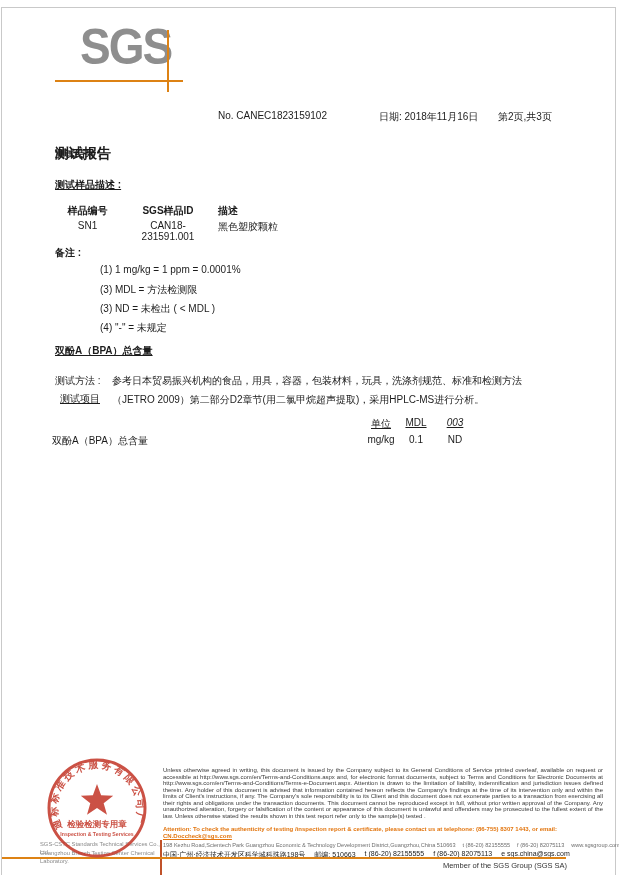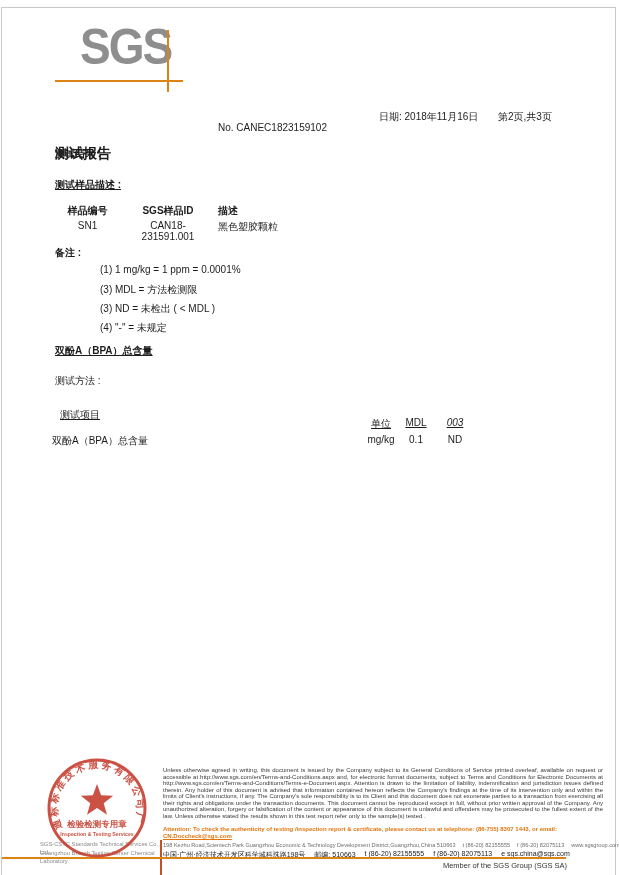--- a/index.html
+++ b/index.html
@@ -34,21 +34,21 @@
 <body>
 
 <div class="page">
   <div class="abs page-frame"></div>
 
   <div class="abs logo-text">SGS</div>
   <div class="abs accent-h" style="left:55px;top:80px;width:128px;"></div>
   <div class="abs accent-v" style="left:167px;top:30px;height:62px;"></div>
 
   <div class="abs doc-title">测试报告</div>
-  <div class="abs hdr" style="left:218px;top:122px;">No. CANEC1823159102</div>
+  <div class="abs hdr" style="left:218px;top:110px;">No. CANEC1823159102</div>
   <div class="abs hdr" style="left:379px;top:110px;">日期: 2018年11月16日</div>
   <div class="abs hdr" style="left:498px;top:110px;">第2页,共3页</div>
 
   <div class="abs label bold" style="left:55px;top:147px;">测试结果 :</div>
   <div class="abs label bold ul" style="left:55px;top:178px;">测试样品描述 :</div>
 
   <div class="abs cell bold tc" style="left:50px;top:204px;width:75px;">样品编号</div>
   <div class="abs cell bold tc" style="left:125px;top:204px;width:86px;">SGS样品ID</div>
   <div class="abs cell bold" style="left:218px;top:204px;">描述</div>
   <div class="abs cell tc" style="left:50px;top:220px;width:75px;">SN1</div>
@@ -56,22 +56,23 @@
   <div class="abs cell" style="left:218px;top:220px;">黑色塑胶颗粒</div>
 
   <div class="abs label bold" style="left:55px;top:246px;">备注 :</div>
   <div class="abs note" style="left:100px;top:264px;">(1) 1 mg/kg = 1 ppm = 0.0001%</div>
   <div class="abs note" style="left:100px;top:283px;">(3) MDL = 方法检测限</div>
   <div class="abs note" style="left:100px;top:302px;">(3) ND = 未检出 ( &lt; MDL )</div>
   <div class="abs note" style="left:100px;top:321px;">(4) "-" = 未规定</div>
 
   <div class="abs label bold ul" style="left:55px;top:344px;">双酚A（BPA）总含量</div>
   <div class="abs label" style="left:55px;top:374px;">测试方法 :</div>
+  <div class="abs method-text" style="left:112px;top:371px;width:445px;">参考日本贸易振兴机构的食品，用具，容器，包装材料，玩具，洗涤剂规范、标准和检测方法（JETRO 2009）第二部分D2章节(用二氯甲烷超声提取)，采用HPLC-MS进行分析。</div>
 
-  <div class="abs cell ul" style="left:60px;top:408px;">测试项目</div>
+  <div class="abs cell ul" style="left:60px;top:392px;">测试项目</div>
   <div class="abs cell ul tc" style="left:361px;top:417px;width:40px;">单位</div>
   <div class="abs cell ul tc" style="left:399px;top:417px;width:34px;">MDL</div>
   <div class="abs cell ul tc" style="left:440px;top:417px;width:30px;font-style:italic;">003</div>
   <div class="abs cell" style="left:52px;top:434px;">双酚A（BPA）总含量</div>
   <div class="abs cell tc" style="left:361px;top:434px;width:40px;">mg/kg</div>
   <div class="abs cell tc" style="left:399px;top:434px;width:34px;">0.1</div>
   <div class="abs cell tc" style="left:440px;top:434px;width:30px;">ND</div>
 
   <div class="abs legal">Unless otherwise agreed in writing, this document is issued by the Company subject to its General Conditions of Service printed overleaf, available on request or accessible at http://www.sgs.com/en/Terms-and-Conditions.aspx and, for electronic format documents, subject to Terms and Conditions for Electronic Documents at http://www.sgs.com/en/Terms-and-Conditions/Terms-e-Document.aspx. Attention is drawn to the limitation of liability, indemnification and jurisdiction issues defined therein. Any holder of this document is advised that information contained hereon reflects the Company's findings at the time of its intervention only and within the limits of Client's instructions, if any. The Company's sole responsibility is to its Client and this document does not exonerate parties to a transaction from exercising all their rights and obligations under the transaction documents. This document cannot be reproduced except in full, without prior written approval of the Company. Any unauthorized alteration, forgery or falsification of the content or appearance of this document is unlawful and offenders may be prosecuted to the fullest extent of the law. Unless otherwise stated the results shown in this test report refer only to the sample(s) tested .</div>
   <div class="abs attention">

